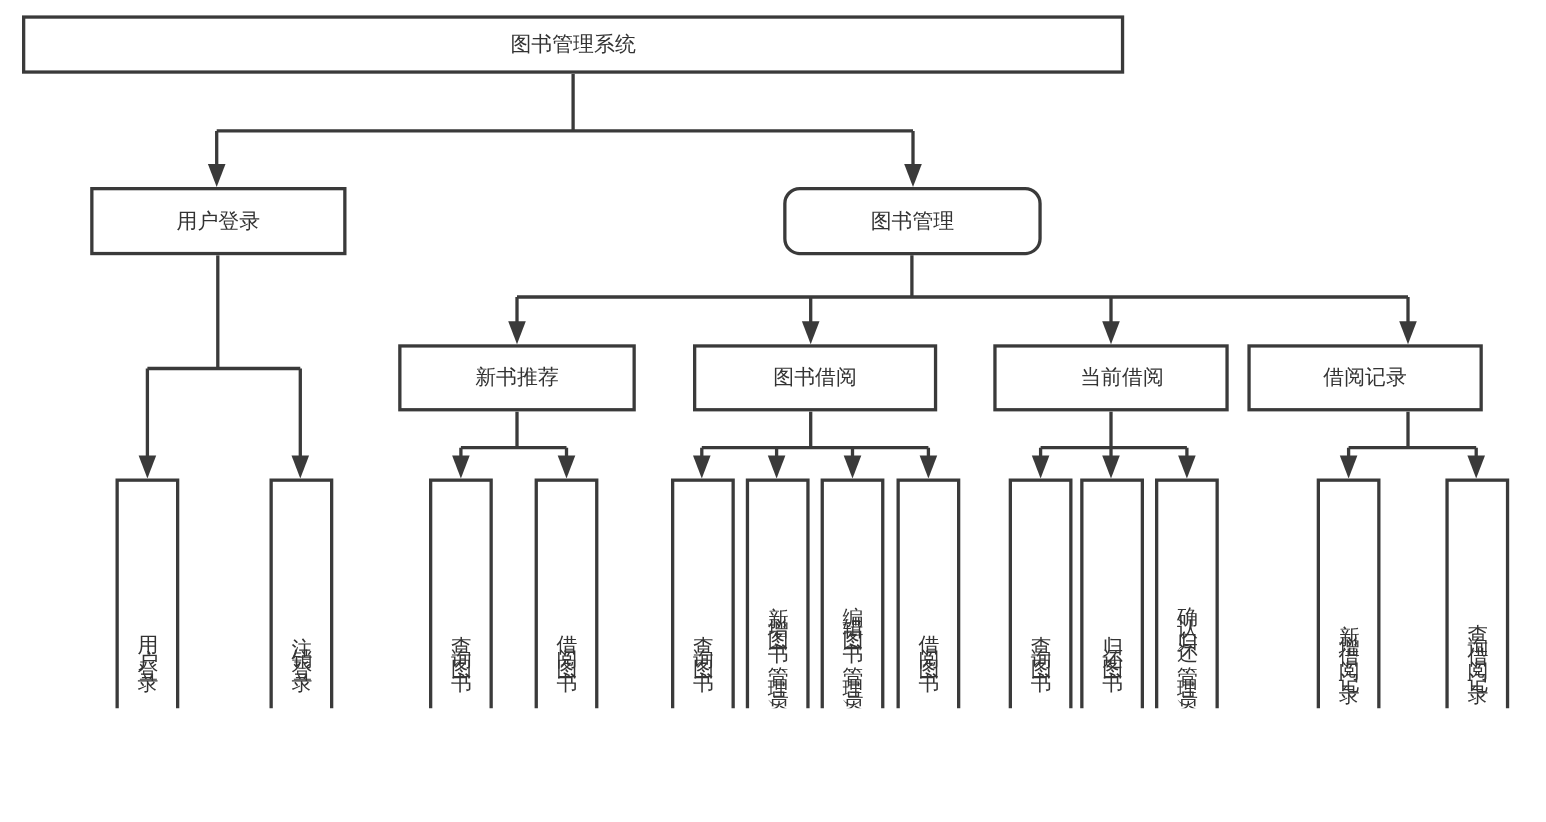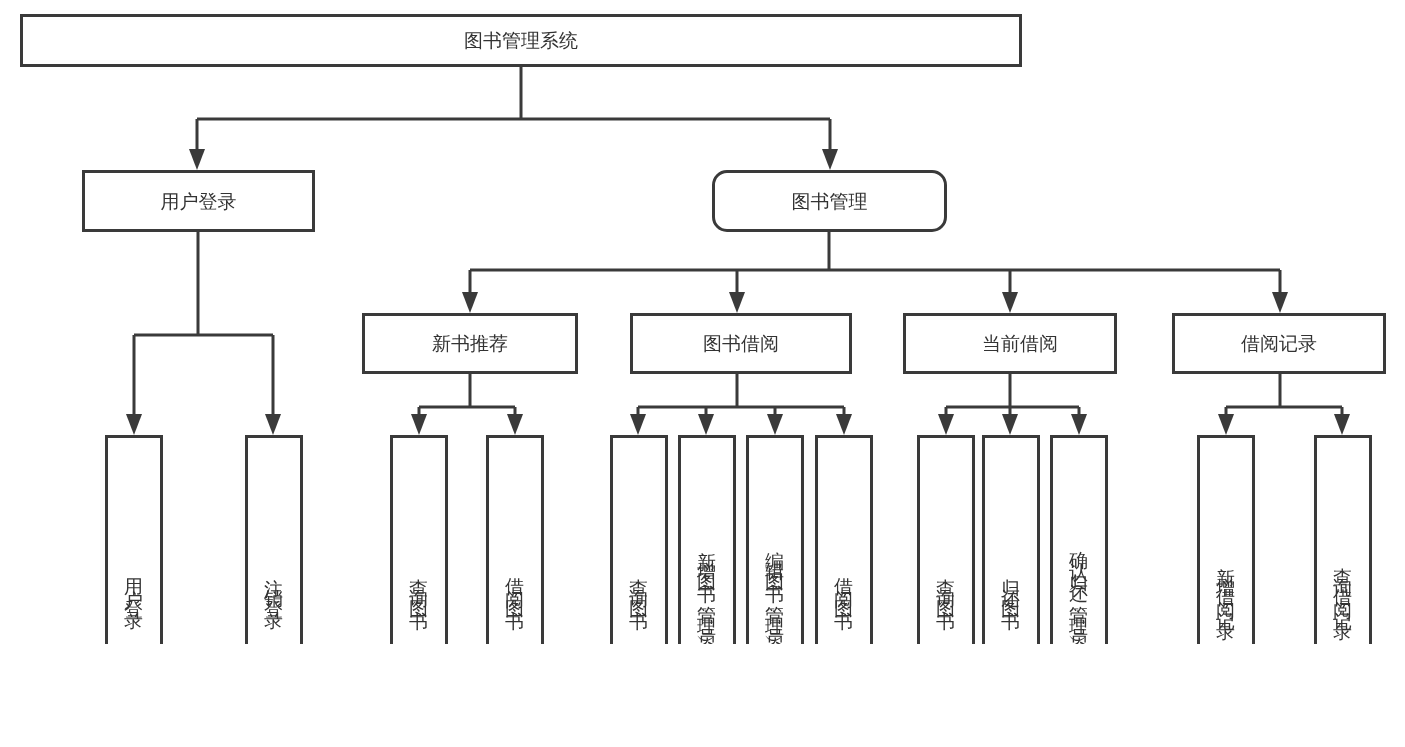--- a/index.html
+++ b/index.html
@@ -38,21 +38,21 @@
     white-space: nowrap;
   }
   .node.root  { left: 20px;  top: 14px;  width: 1002px; height: 53px; }
   .node.branch { top: 170px; height: 62px; }
   .node.b1 { left: 82px;  width: 233px; }
   .node.b2 { left: 712px; width: 235px; border-radius: 15px; }
   .node.mid { top: 313px; height: 61px; }
   .node.m1 { left: 362px;  width: 216px; }
   .node.m2 { left: 630px;  width: 222px; }
   .node.m3 { left: 903px;  width: 214px; padding-left: 20px; }
-  .node.m4 { left: 1172px; width: 214px; }
+  .node.m4 { left: 1134px; width: 214px; }
   .node.leaf {
     top: 435px;
     height: 300px;
     width: 58px;
     writing-mode: vertical-rl;
     text-orientation: mixed;
     font-size: 19px;
     letter-spacing: 11px;
   }
   .l1  { left: 105px; }

